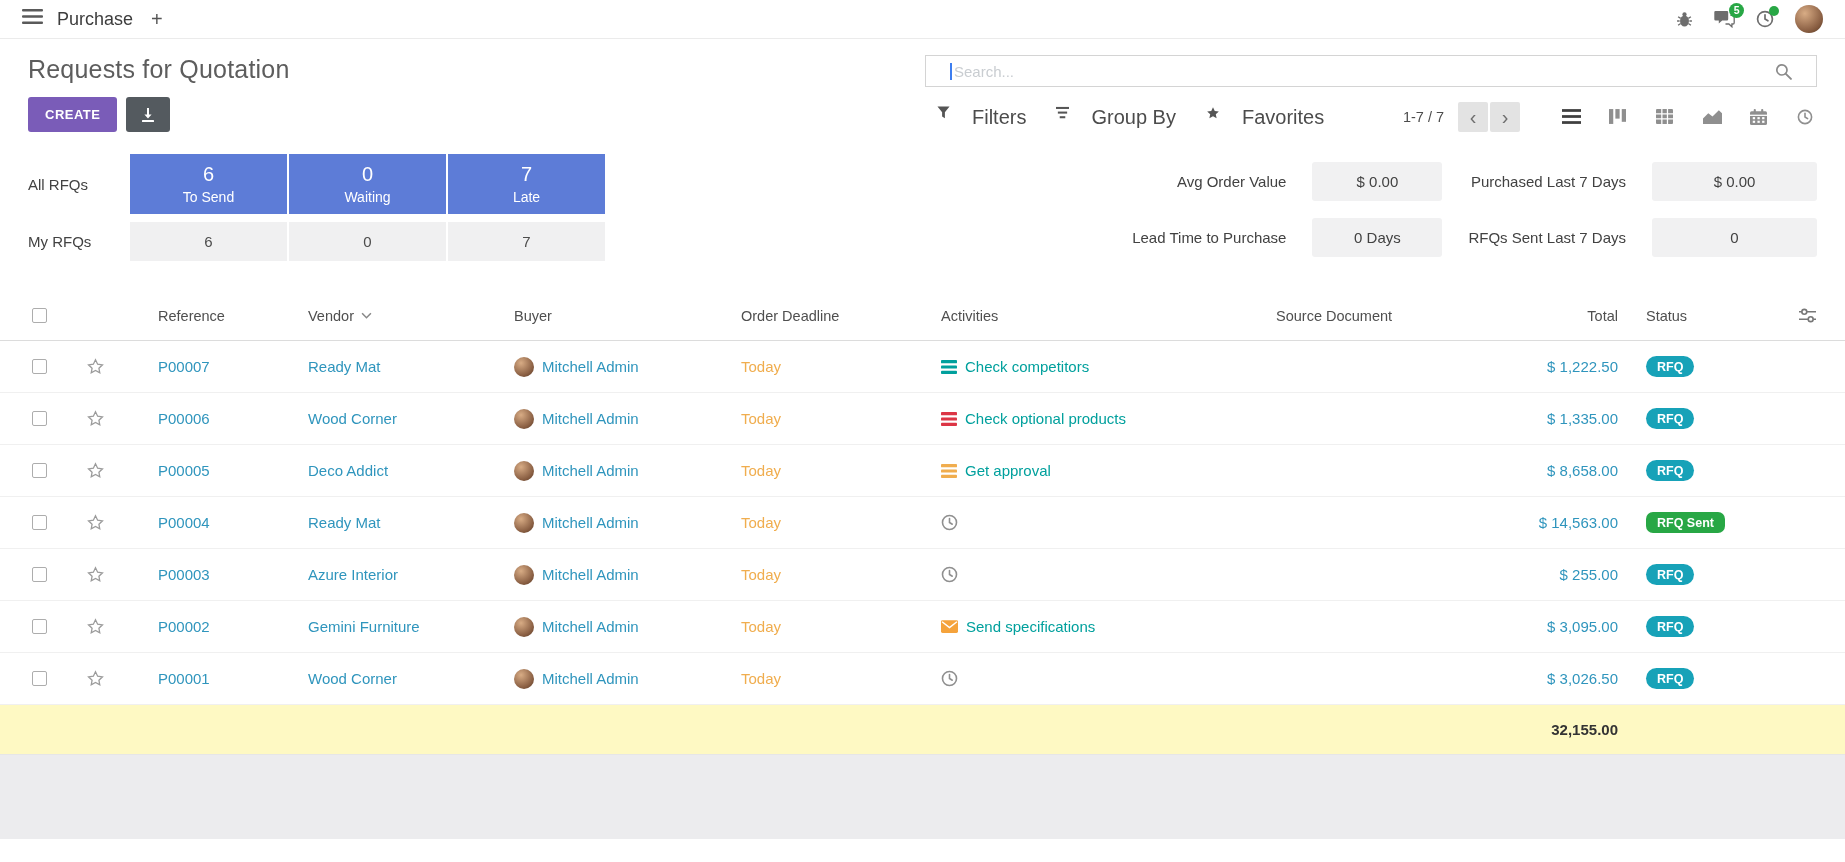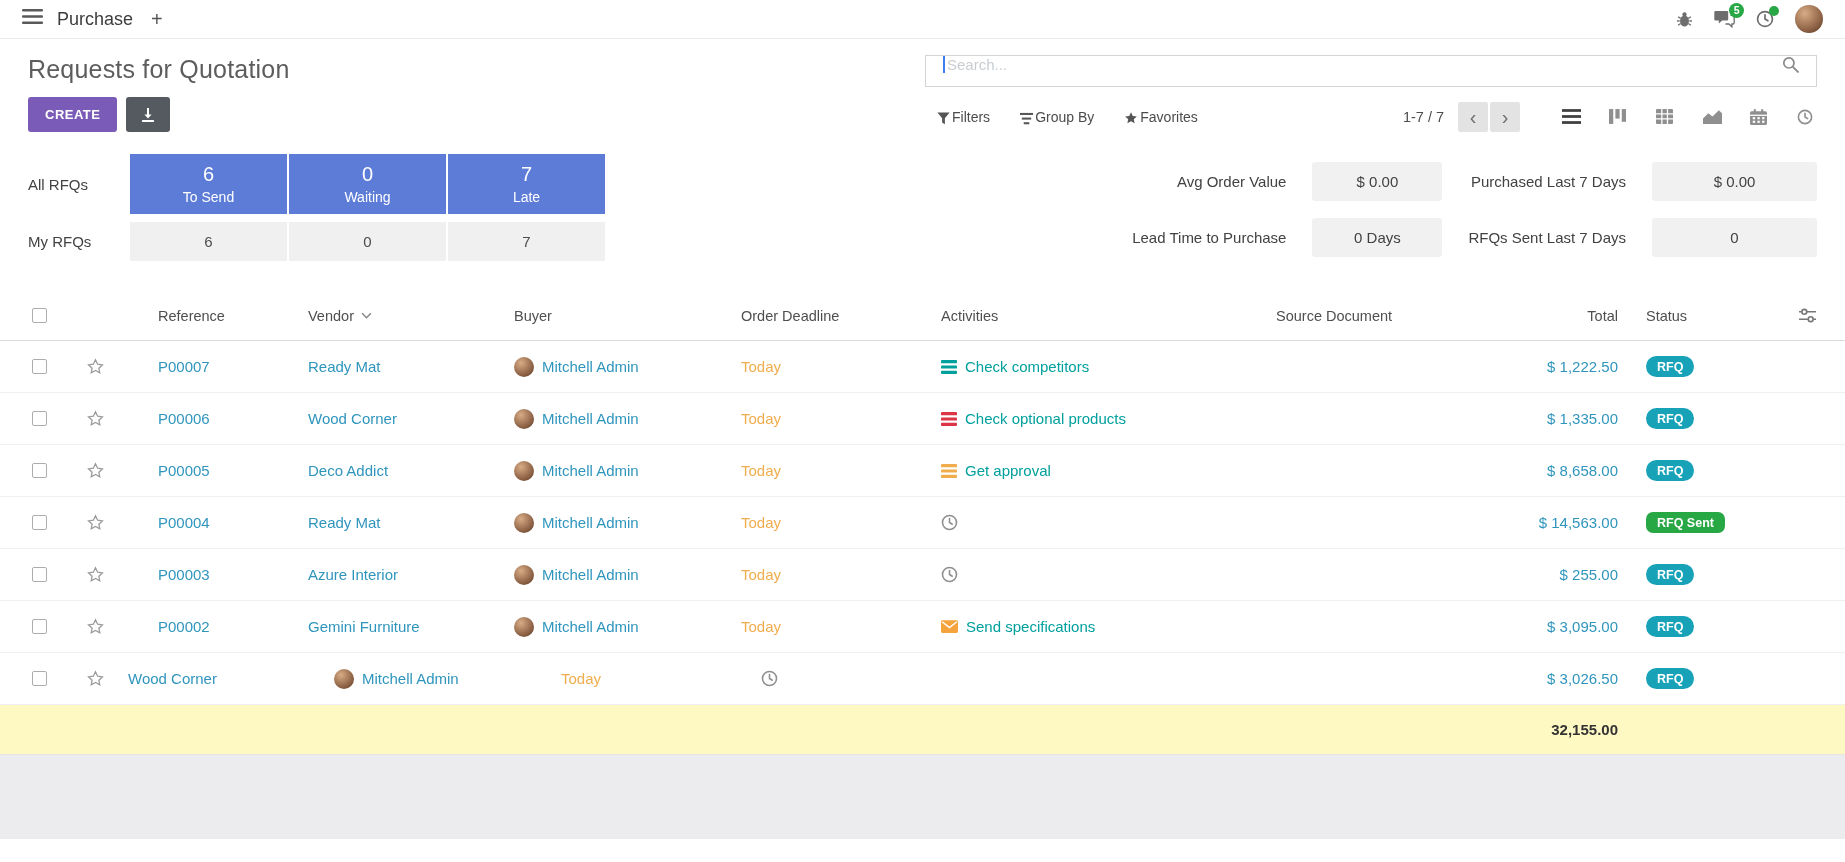--- a/index.html
+++ b/index.html
@@ -18,26 +18,26 @@
   .nav-dot{position:absolute;top:-4px;right:-5px;width:10px;height:10px;border-radius:50%;background:#28a745}
   .avatar{width:28px;height:28px;border-radius:50%;background:radial-gradient(circle at 35% 30%,#d8ac85,#8a5f43 65%,#53351f);cursor:pointer}
 
   
   .control-panel{display:flex;align-items:flex-start;padding:16px 28px 14px}
   .page-title{font-size:25px;font-weight:400;color:#5d5d5d;letter-spacing:.2px}
   .cp-buttons{margin-top:13px;display:flex;gap:9px}
   .btn-create{background:#7a5cb8;color:#fff;border:none;border-radius:3px;font-size:13px;font-weight:bold;letter-spacing:.5px;padding:4px 17px;height:35px;cursor:pointer;font-family:inherit}
   .btn-export{background:#545a5f;border:none;border-radius:3px;width:44px;height:35px;display:flex;align-items:center;justify-content:center;cursor:pointer}
   .cp-right{margin-left:auto;width:892px}
-  .searchbar{height:32px;border:1px solid #d4d4d4;display:flex;align-items:flex-start;padding:0 17px;background:#fff}
+  .searchbar{height:32px;border:1px solid #d4d4d4;display:flex;align-items:center;padding:0 24px;background:#fff}
   .caret-bar{width:2px;height:17px;background:#3d7ef0;flex:none}
   .search-input{flex:1;border:none;outline:none;font-size:15px;color:#444;padding-left:2px;font-family:inherit;background:transparent}
   .search-input::placeholder{color:#c9cdd1}
   .cp-tools{display:flex;align-items:center;margin-top:15px;padding-left:12px}
-  .tool-btn{display:inline-flex;align-items:flex-end;gap:2px;font-size:14px;color:#4c4c4c;margin-right:30px;cursor:pointer;white-space:nowrap}
+  .tool-btn{display:inline-flex;align-items:flex-start;gap:22px;font-size:20px;color:#4c4c4c;margin-right:30px;cursor:pointer;white-space:nowrap}
   .pager{margin-left:auto;display:flex;align-items:center}
   .pager-text{font-size:14.5px;color:#4c4c4c;margin-right:12px;cursor:pointer}
   .pager-btn{width:30px;height:30px;background:#e3e3e3;border:none;border-radius:2px;color:#6d6d6d;font-size:20px;line-height:1;display:flex;align-items:center;justify-content:center;cursor:pointer;margin-left:2px;font-family:inherit}
   .view-switcher{display:flex;align-items:center;gap:27px;margin-left:42px}
   .vs-icon{width:20px;height:17px;color:#8f8f8f;display:inline-flex;cursor:pointer}
   .vs-icon.active{color:#3f3f3f}
 
   
   .dashboard{display:flex;align-items:flex-start;padding:8px 28px 20px}
   .dash-row{display:flex;align-items:stretch;margin-bottom:8px}
@@ -519,20 +519,21 @@
 
   <div class="trow">
     <div class="cell c-check">
           <span class="cb"></span>
         </div>
     <div class="cell c-star">
       <svg viewBox="0 0 24 24" width="19" height="19" fill="none" stroke="#9b9b9b" stroke-width="1.6">
             <path d="M12 3.5l2.7 5.6 6.1.8-4.5 4.2 1.1 6-5.4-3-5.4 3 1.1-6L3.2 9.9l6.1-.8z"></path>
           </svg>
     </div>
+    <div class="cell c-ref link">P00001</div>
     <div class="cell c-vendor link">Wood Corner</div>
     <div class="cell c-buyer">
       <span class="mini-avatar"></span>
       <span class="link">Mitchell Admin</span>
     </div>
     <div class="cell c-deadline warn">Today</div>
     <div class="cell c-activity">
 
       <span class="act-ic" style="display: inline-flex; color: rgb(143, 143, 143);">
         <svg viewBox="0 0 16 16" width="17" height="17">

